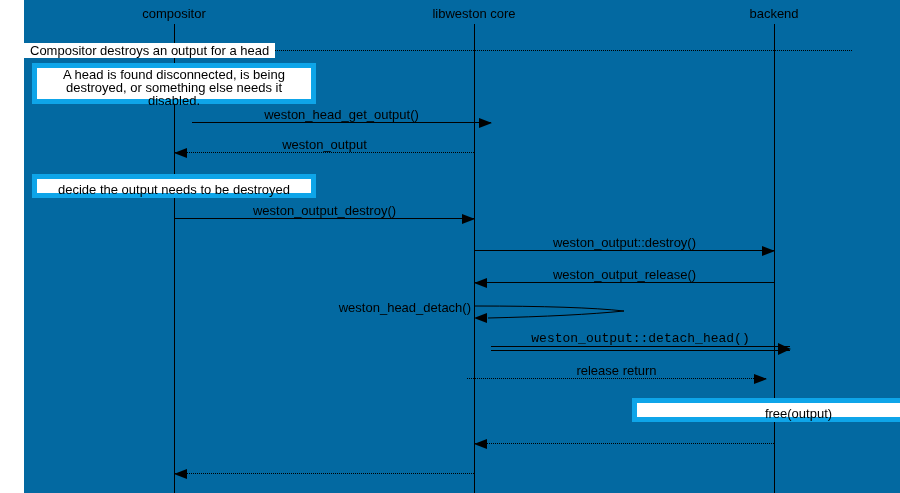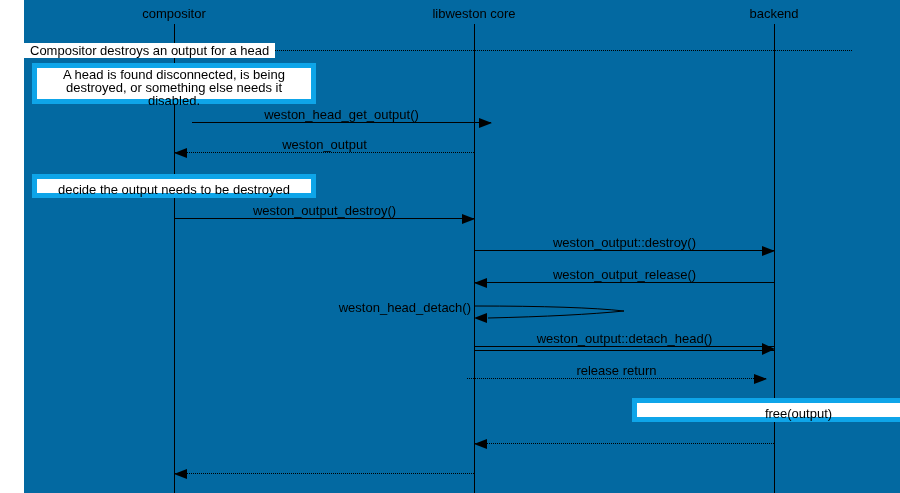--- a/index.html
+++ b/index.html
@@ -163,21 +163,21 @@
     <div class="lbl">weston_output_release()</div>
     <div class="ln ar-l"></div>
   </div>
 
   <div class="self-label" style="left:280px; top:300px; width:167px;">weston_head_detach()</div>
   <svg class="selfloop" style="left:450px; top:303px;" width="153" height="22" viewBox="0 0 153 22">
     <path d="M0,3 Q105,3 150,8 Q100,13 14,15" fill="none" stroke="#000000" stroke-width="1"></path>
     <polygon points="0,15 13,10 13,20" fill="#000000"></polygon>
   </svg>
 
-  <div class="msg" style="left:451px; top:331px; width:299px;">
+  <div class="msg" style="left:467px; top:331px; width:299px;font-family:Liberation Mono, monospace;">
     <div class="lbl">weston_output::detach_head()</div>
     <div class="ln2 ar-r"></div>
   </div>
 
   <div class="msg" style="left:443px; top:363px; width:299px;">
     <div class="lbl">release return</div>
     <div class="ln dotted ar-r"></div>
   </div>
 
   <div class="note" style="left:608px; top:398px; width:333px; height:24px; line-height:22px;">free(output)</div>

